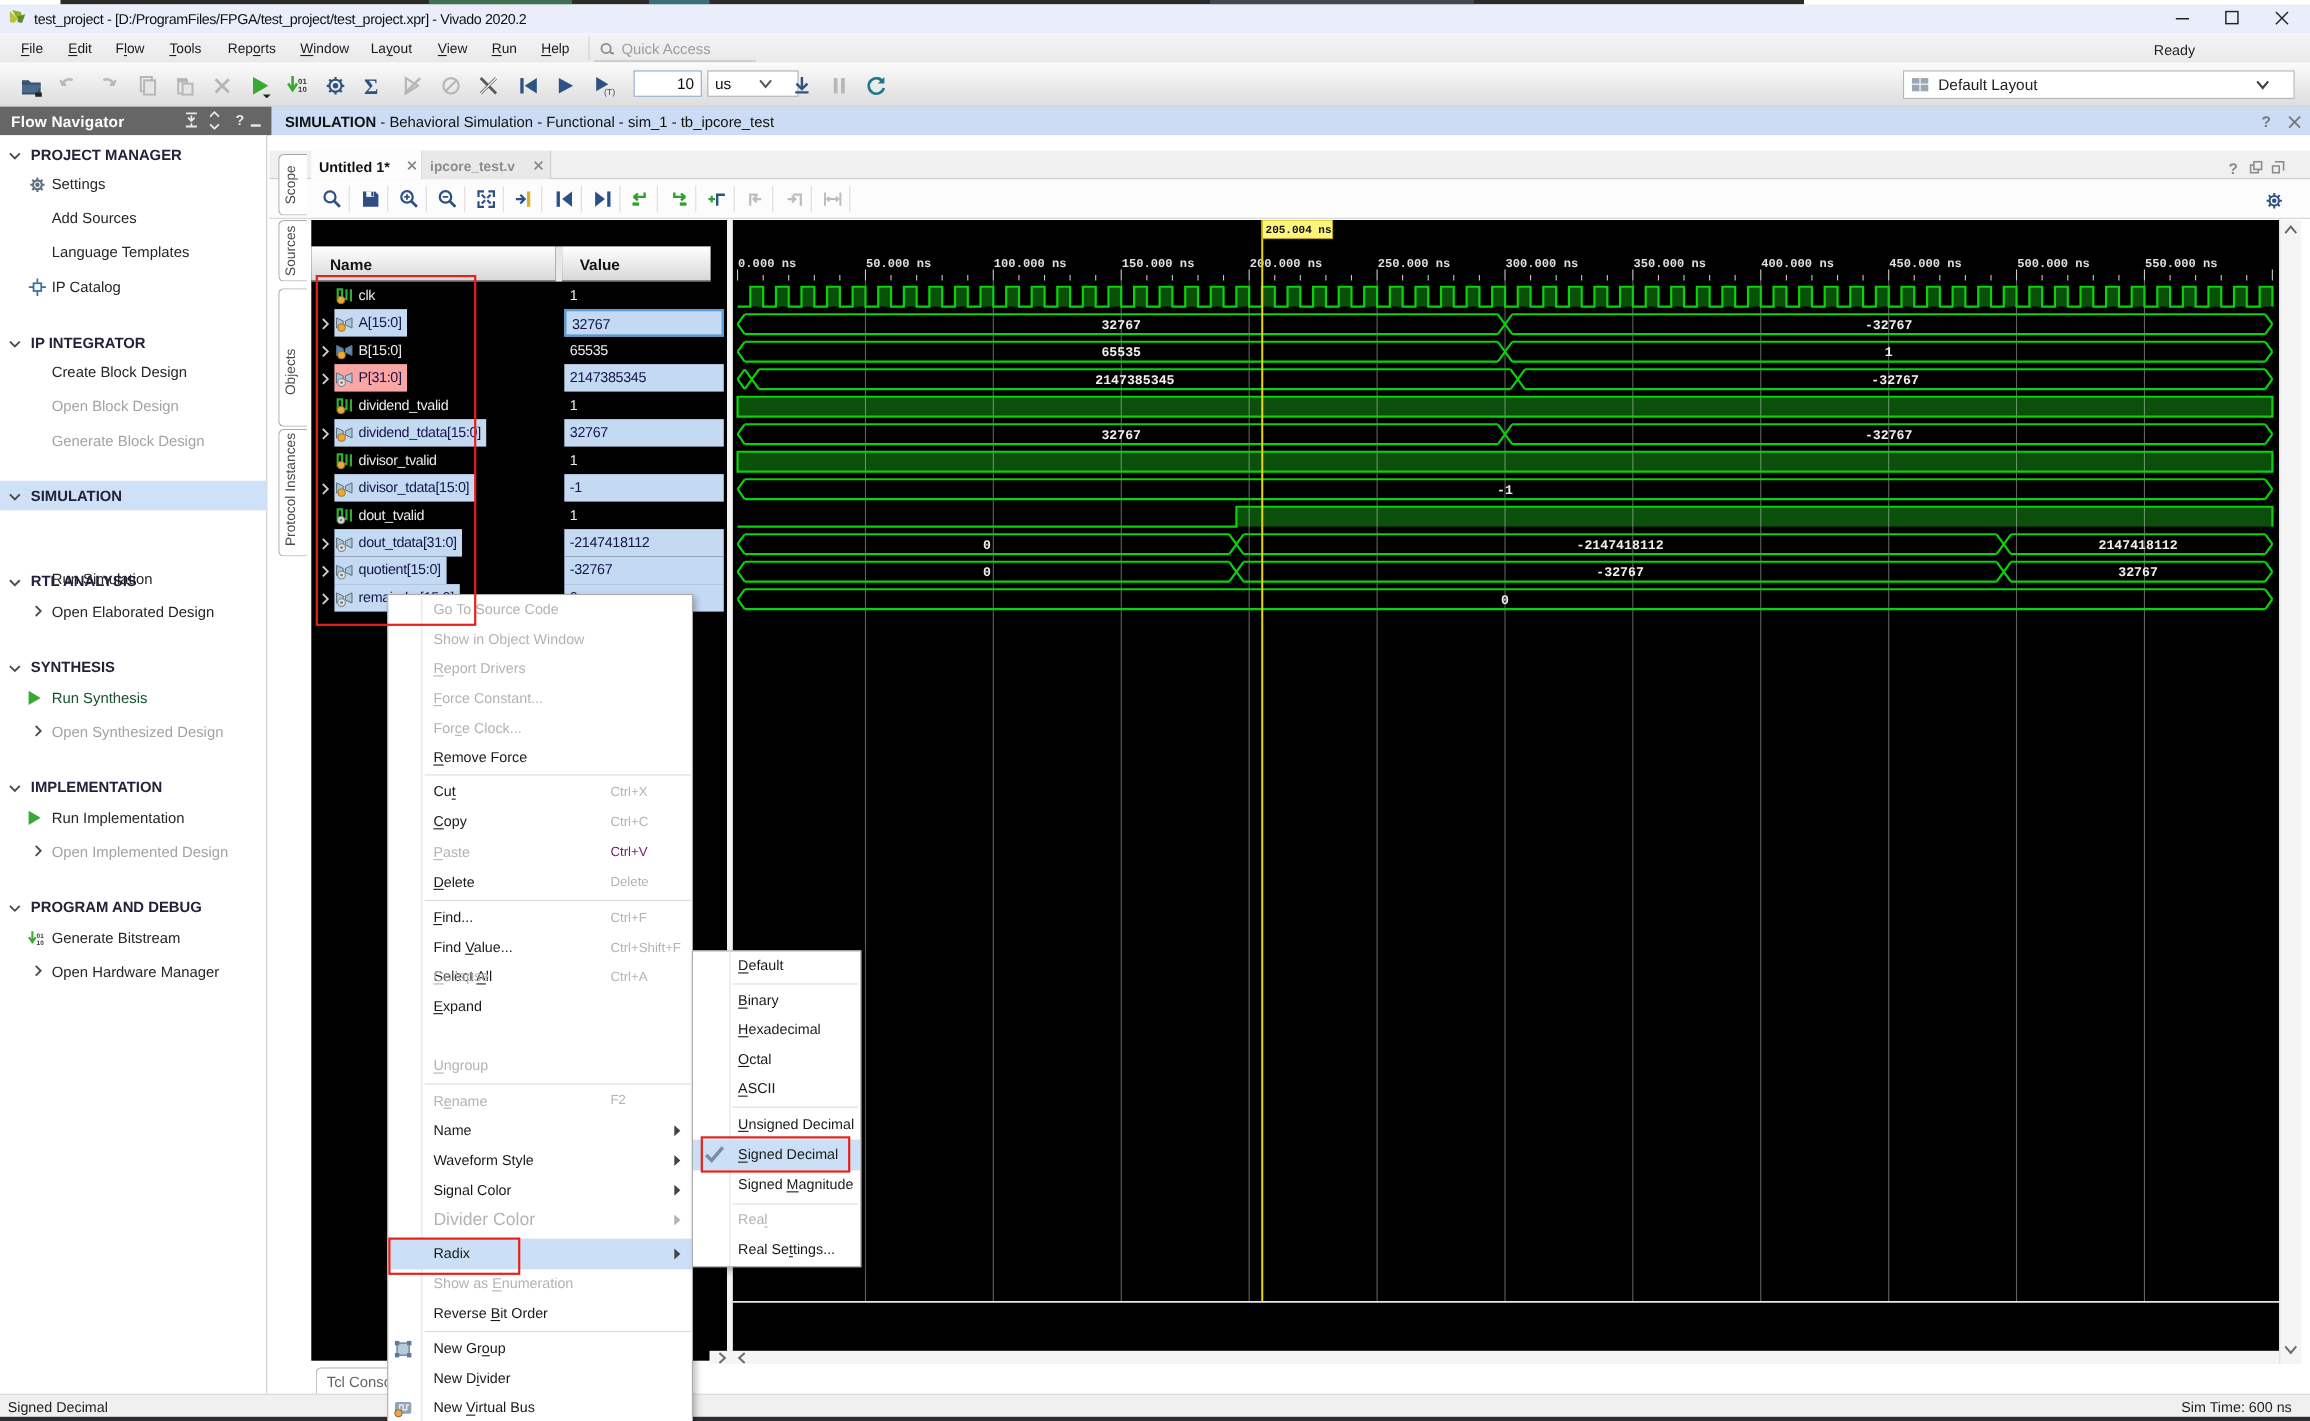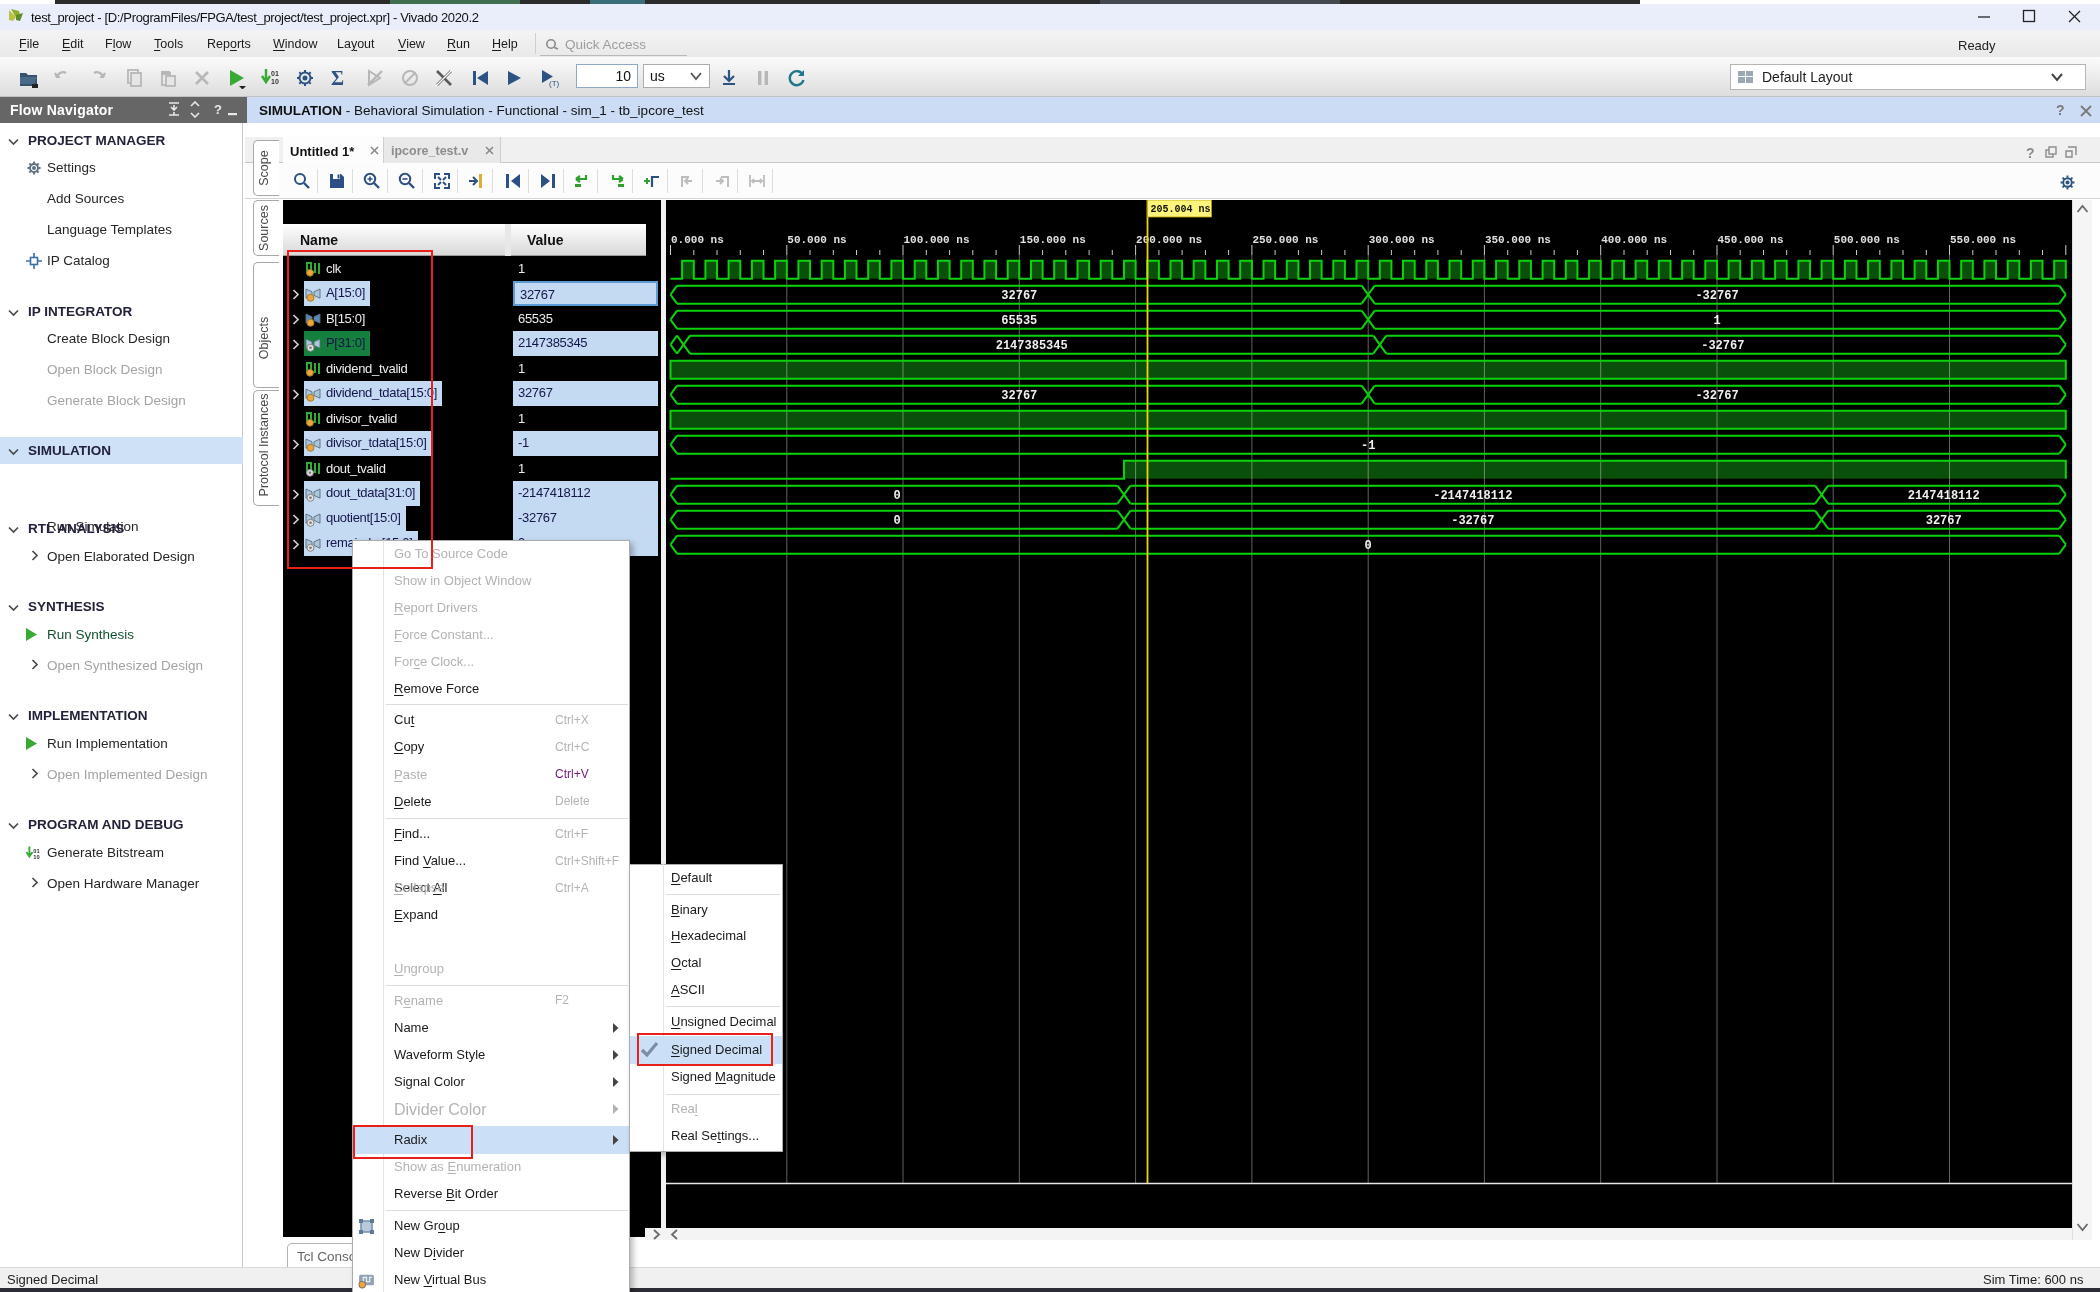--- a/index.html
+++ b/index.html
@@ -104,21 +104,21 @@
       <path d="M19 4 L8 11 L19 18 Z" fill="#2d5382"></path>
     </svg>
 <svg class="abs" style="left:503px;top:67px;" width="22" height="22" viewBox="0 0 22 22">
       <path d="M5 4 L18 11 L5 18 Z" fill="#2d5382"></path>
     </svg>
 <svg class="abs" style="left:538px;top:67px;" width="22" height="22" viewBox="0 0 22 22">
       <path d="M4 3 L15 9.5 L4 16 Z" fill="#2d5382"></path>
       <text x="11" y="19" font-size="8" fill="#2d5382" font-family="Liberation Sans">(T)</text>
     </svg>
 <div class="abs" style="left:576px;top:64px;width:62px;height:24px;background:#fff;border:1px solid #8fa8c8;box-sizing:border-box;font-size:14px;color:#111;text-align:right;line-height:22px;padding-right:6px;">10</div>
-<div class="abs" style="left:643px;top:64px;width:67px;height:24px;background:#fff;border:1px solid #adadad;box-sizing:border-box;font-size:14px;color:#111;line-height:22px;padding-left:6px;">us</div>
+<div class="abs" style="left:643px;top:64px;width:83px;height:24px;background:#fff;border:1px solid #adadad;box-sizing:border-box;font-size:14px;color:#111;line-height:22px;padding-left:6px;">us</div>
 <svg class="abs" style="left:690px;top:72px;" width="12" height="9" viewBox="0 0 12 9">
       <path d="M1 1 L6 7 L11 1" fill="none" stroke="#555" stroke-width="1.8"></path>
     </svg>
 <svg class="abs" style="left:718px;top:67px;" width="22" height="22" viewBox="0 0 22 22">
       <path d="M11 3 v10 M6 9 l5 5 l5 -5 M5 17 h12" stroke="#2d5382" stroke-width="2.2" fill="none"></path>
     </svg>
 <svg class="abs" style="left:752px;top:67px;" width="22" height="22" viewBox="0 0 22 22">
       <rect x="6" y="4" width="3.4" height="14" fill="#b7b7b7"></rect>
       <rect x="12.6" y="4" width="3.4" height="14" fill="#b7b7b7"></rect>
     </svg>
@@ -377,21 +377,21 @@
 <div class="txt" style="left:518px;top:311.2px;font-size:13px;letter-spacing:-0.3px;color:#ececec;">65535</div>
 <svg class="abs" style="left:292px;top:338.7px;" width="8" height="11" viewBox="0 0 8 11">
       <path d="M1.5 1 L6 5.5 L1.5 10" fill="none" stroke="#cfcfcf" stroke-width="1.7"></path>
     </svg>
 <svg class="abs" style="left:305px;top:335.7px;" width="16" height="16" viewBox="0 0 16 16">
 <path d="M1 3 L7 5.8 V9.4 L1 12.2 Z" fill="#aac6da" stroke="#5c6c7a" stroke-width="0.9"></path>
 <path d="M15 3 L9 5.8 V9.4 L15 12.2 Z" fill="#aac6da" stroke="#5c6c7a" stroke-width="0.9"></path>
       <circle cx="5.5" cy="11.8" r="3.5" fill="#e3e3e3" stroke="#858585" stroke-width="1"></circle>
       <circle cx="5.5" cy="11.8" r="1.3" fill="#777"></circle>
     </svg>
-<div class="txt" style="left:304px;top:331.0px;font-size:13px;letter-spacing:-0.3px;color:#15154a;background:#15803d;height:24.5px;line-height:24.5px;padding:0 5px 0 22px;">P[31:0]</div>
+<div class="txt" style="left:304px;top:331.0px;font-size:13px;letter-spacing:-0.3px;color:#15154a;background:#fca5a5;height:24.5px;line-height:24.5px;padding:0 5px 0 22px;">P[31:0]</div>
 <div class="abs" style="left:513px;top:331.2px;width:145px;height:25px;background:#c4d9f2;box-sizing:border-box;font-size:13px;letter-spacing:-0.3px;color:#15154a;line-height:23px;padding-left:5px;">2147385345</div>
 <svg class="abs" style="left:305px;top:360.7px;" width="16" height="16" viewBox="0 0 16 16">
 <path d="M2 13 V2 h4 v9 h4 V2 M14 2 v11" fill="none" stroke="#2fae2f" stroke-width="2"></path>
       <circle cx="5" cy="11.8" r="3.4" fill="#f0a53c" stroke="#9a7a22" stroke-width="0.9"></circle>
     </svg>
 <div class="txt" style="left:326px;top:361.2px;font-size:13px;letter-spacing:-0.3px;color:#ececec;">dividend_tvalid</div>
 <div class="txt" style="left:518px;top:361.2px;font-size:13px;letter-spacing:-0.3px;color:#ececec;">1</div>
 <svg class="abs" style="left:292px;top:388.7px;" width="8" height="11" viewBox="0 0 8 11">
       <path d="M1.5 1 L6 5.5 L1.5 10" fill="none" stroke="#cfcfcf" stroke-width="1.7"></path>
     </svg>

